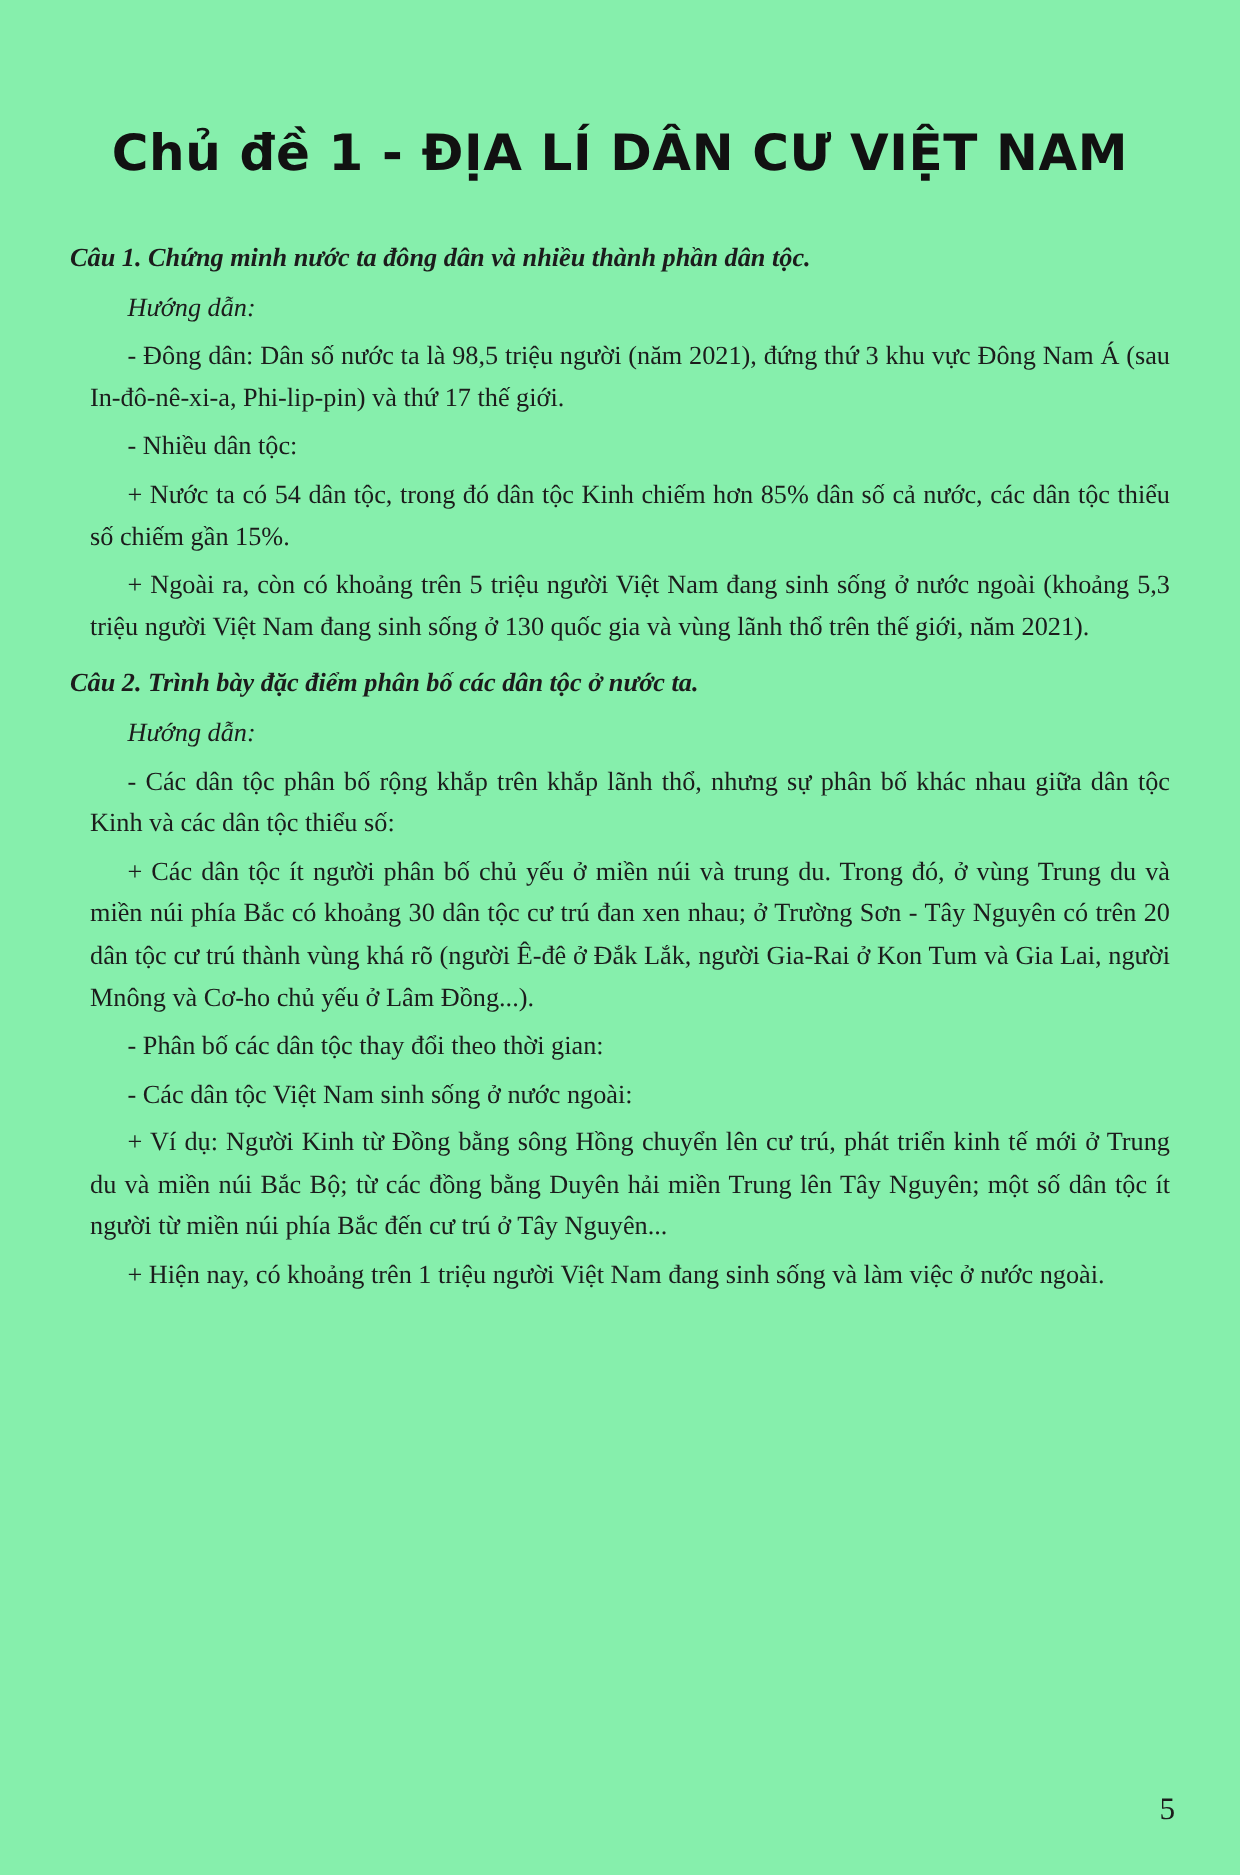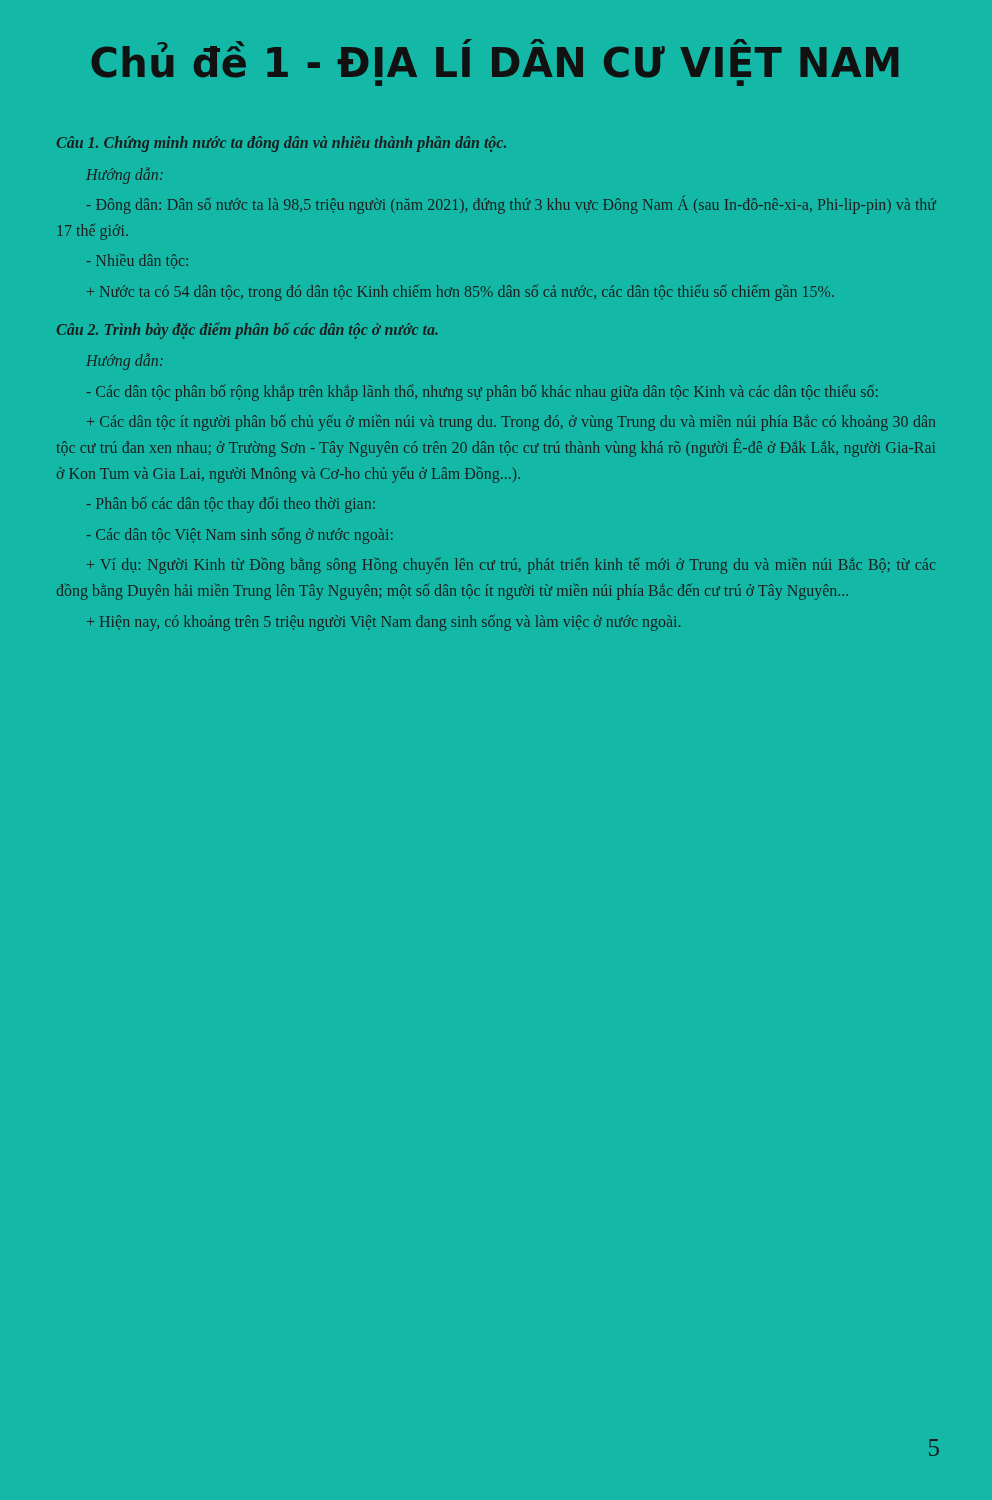--- a/index.html
+++ b/index.html
@@ -5,43 +5,43 @@
   html, body {
     margin: 0;
     padding: 0;
     background: #ffffff;
   }
   .page {
     position: relative;
     width: 992px;
     height: 1500px;
     margin: 0 auto;
-    background: #14b8a6;
+    background: #86efac;
     color: #1c1c1c;
     box-sizing: border-box;
-    padding: 40px 56px 60px 56px;
+    padding: 100px 56px 60px 56px;
     font-family: "Liberation Serif", serif;
     overflow: hidden;
   }
   .chapter-title {
     font-family: "DejaVu Sans", sans-serif;
     font-weight: bold;
     font-size: 40px;
     letter-spacing: 0.5px;
     text-align: center;
     margin: 0 0 44px 0;
     color: #111111;
     white-space: nowrap;
   }
   .content-body {
-    font-size: 16px;
+    font-size: 21px;
     line-height: 1.6;
   }
   .para {
-    margin: 0 0 5px 0;
+    margin: 0 0 5px 16px;
     text-align: justify;
     text-indent: 30px;
   }
   .question {
     font-weight: bold;
     font-style: italic;
     text-indent: 0;
     margin: 12px 0 6px 0;
     text-align: left;
   }
@@ -63,24 +63,25 @@
 
 <div class="page">
   <h1 class="chapter-title">Chủ đề 1 - ĐỊA LÍ DÂN CƯ VIỆT NAM</h1>
 
   <div class="content-body">
       <p class="para question">Câu 1. Chứng minh nước ta đông dân và nhiều thành phần dân tộc.</p>
       <p class="para guide">Hướng dẫn:</p>
       <p class="para para">- Đông dân: Dân số nước ta là 98,5 triệu người (năm 2021), đứng thứ 3 khu vực Đông Nam Á (sau In-đô-nê-xi-a, Phi-lip-pin) và thứ 17 thế giới.</p>
       <p class="para para">- Nhiều dân tộc:</p>
       <p class="para para">+ Nước ta có 54 dân tộc, trong đó dân tộc Kinh chiếm hơn 85% dân số cả nước, các dân tộc thiểu số chiếm gần 15%.</p>
+      <p class="para para">+ Ngoài ra, còn có khoảng trên 5 triệu người Việt Nam đang sinh sống ở nước ngoài (khoảng 5,3 triệu người Việt Nam đang sinh sống ở 130 quốc gia và vùng lãnh thổ trên thế giới, năm 2021).</p>
       <p class="para question">Câu 2. Trình bày đặc điểm phân bố các dân tộc ở nước ta.</p>
       <p class="para guide">Hướng dẫn:</p>
       <p class="para para">- Các dân tộc phân bố rộng khắp trên khắp lãnh thổ, nhưng sự phân bố khác nhau giữa dân tộc Kinh và các dân tộc thiểu số:</p>
       <p class="para para">+ Các dân tộc ít người phân bố chủ yếu ở miền núi và trung du. Trong đó, ở vùng Trung du và miền núi phía Bắc có khoảng 30 dân tộc cư trú đan xen nhau; ở Trường Sơn - Tây Nguyên có trên 20 dân tộc cư trú thành vùng khá rõ (người Ê-đê ở Đắk Lắk, người Gia-Rai ở Kon Tum và Gia Lai, người Mnông và Cơ-ho chủ yếu ở Lâm Đồng...).</p>
       <p class="para para">- Phân bố các dân tộc thay đổi theo thời gian:</p>
       <p class="para para">- Các dân tộc Việt Nam sinh sống ở nước ngoài:</p>
       <p class="para para">+ Ví dụ: Người Kinh từ Đồng bằng sông Hồng chuyển lên cư trú, phát triển kinh tế mới ở Trung du và miền núi Bắc Bộ; từ các đồng bằng Duyên hải miền Trung lên Tây Nguyên; một số dân tộc ít người từ miền núi phía Bắc đến cư trú ở Tây Nguyên...</p>
-      <p class="para para">+ Hiện nay, có khoảng trên 5 triệu người Việt Nam đang sinh sống và làm việc ở nước ngoài.</p>
+      <p class="para para">+ Hiện nay, có khoảng trên 1 triệu người Việt Nam đang sinh sống và làm việc ở nước ngoài.</p>
     </div>
 
   <div class="page-number">5</div>
 </div>
 
 </body></html>

